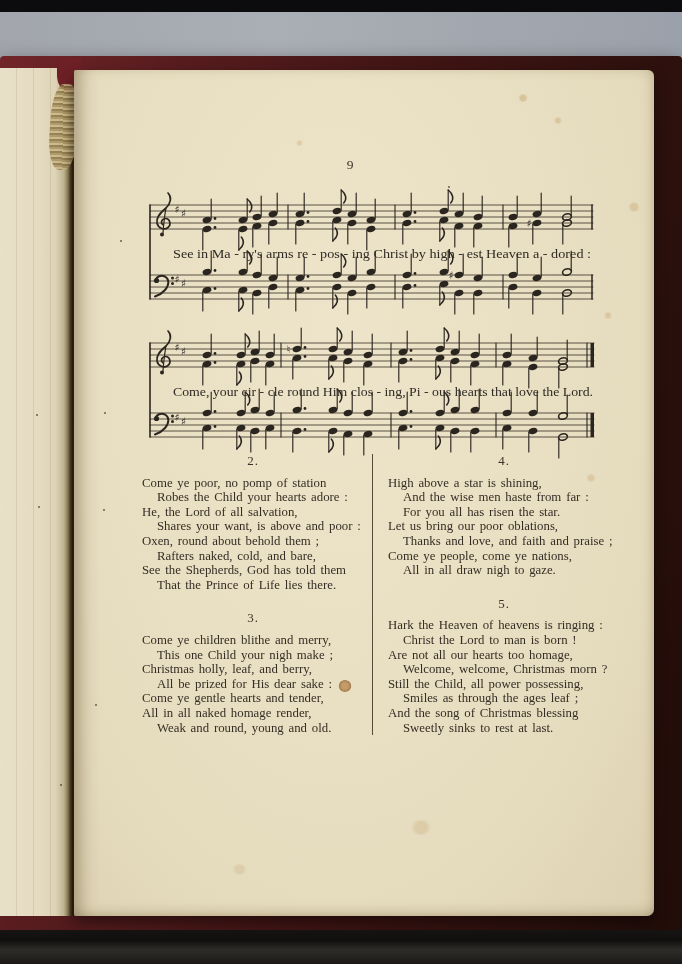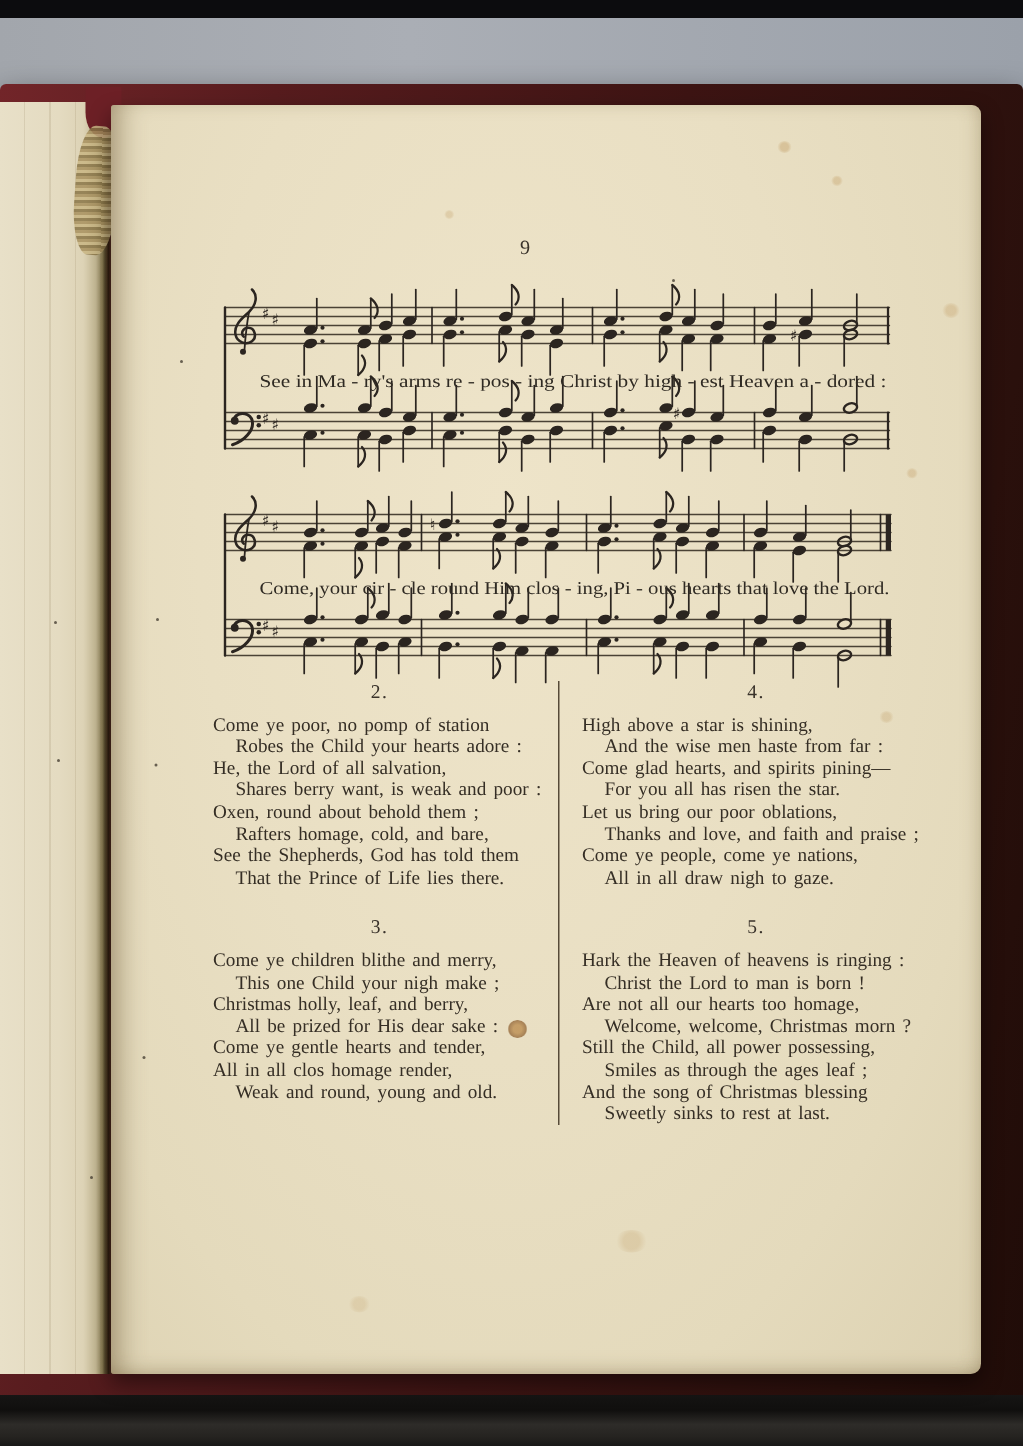--- a/index.html
+++ b/index.html
@@ -451,43 +451,42 @@
       <text class="lyric" x="26" y="73" textLength="420" lengthAdjust="spacingAndGlyphs">Come, your cir - cle round Him clos - ing,  Pi - ous hearts that love the Lord.</text>
     </svg>
 
     <div class="verses">
       <div class="vcol left">
         <section class="verse">
           <div class="vnum">2.</div>
           <div class="vline">Come ye poor, no pomp of station</div>
           <div class="vline indent">Robes the Child your hearts adore :</div>
           <div class="vline">He, the Lord of all salvation,</div>
-          <div class="vline indent">Shares berry want, is weak and poor :</div>
+          <div class="vline indent">Shares your want, is above and poor :</div>
           <div class="vline">Oxen, round about behold them ;</div>
-          <div class="vline indent">Rafters homage, cold, and bare,</div>
+          <div class="vline indent">Rafters naked, cold, and bare,</div>
           <div class="vline">See the Shepherds, God has told them</div>
           <div class="vline indent">That the Prince of Life lies there.</div>
         </section>
         <section class="verse">
           <div class="vnum">3.</div>
           <div class="vline">Come ye children blithe and merry,</div>
           <div class="vline indent">This one Child your nigh make ;</div>
           <div class="vline">Christmas holly, leaf, and berry,</div>
           <div class="vline indent">All be prized for His dear sake :</div>
           <div class="vline">Come ye gentle hearts and tender,</div>
-          <div class="vline">All in all clos homage render,</div>
+          <div class="vline">All in all naked homage render,</div>
           <div class="vline indent">Weak and round, young and old.</div>
         </section>
       </div>
       <div class="vcol right">
         <section class="verse">
           <div class="vnum">4.</div>
           <div class="vline">High above a star is shining,</div>
           <div class="vline indent">And the wise men haste from far :</div>
-          <div class="vline">Come glad hearts, and spirits pining—</div>
           <div class="vline indent">For you all has risen the star.</div>
           <div class="vline">Let us bring our poor oblations,</div>
           <div class="vline indent">Thanks and love, and faith and praise ;</div>
           <div class="vline">Come ye people, come ye nations,</div>
           <div class="vline indent">All in all draw nigh to gaze.</div>
         </section>
         <section class="verse">
           <div class="vnum">5.</div>
           <div class="vline">Hark the Heaven of heavens is ringing :</div>
           <div class="vline indent">Christ the Lord to man is born !</div>

